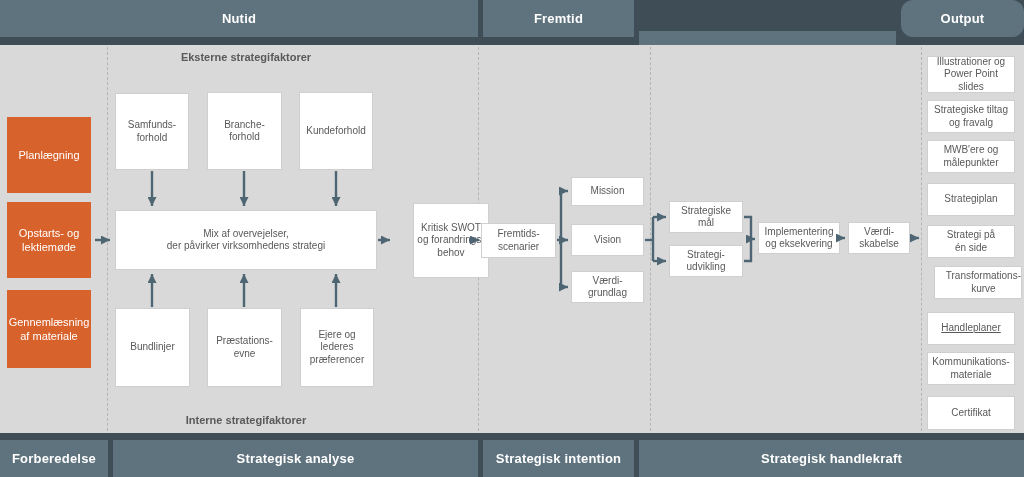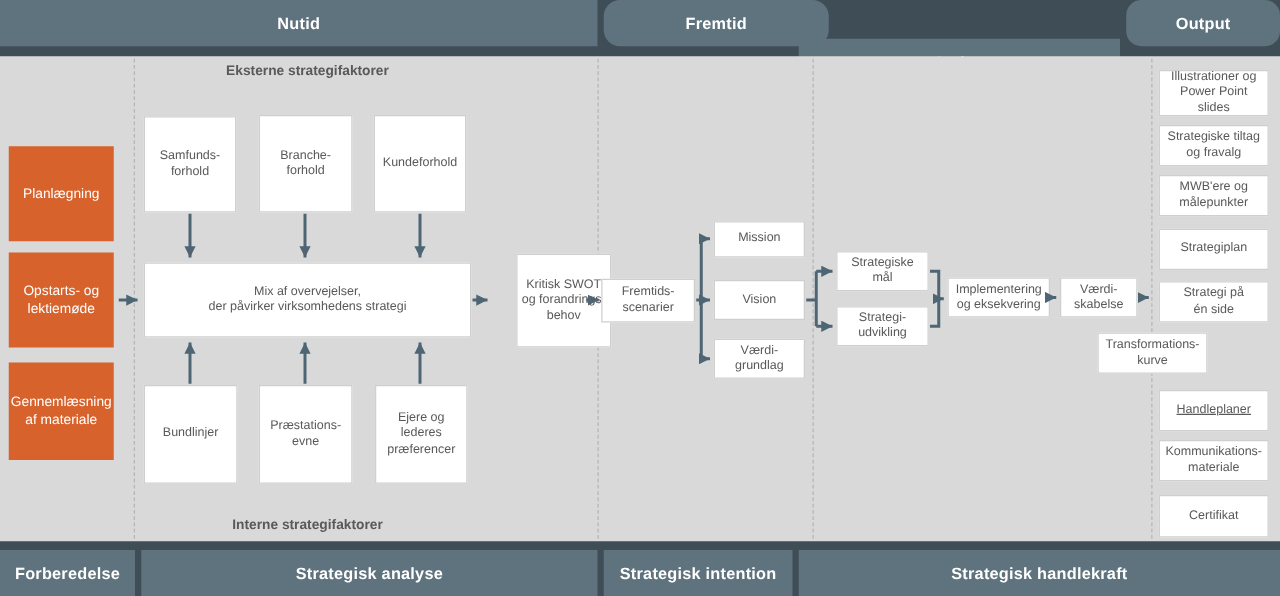--- a/index.html
+++ b/index.html
@@ -38,21 +38,21 @@
     text-align:center;width:262px;left:115px;
   }
   svg.connectors{position:absolute;left:0;top:45px;pointer-events:none;}
 </style>
 </head>
 <body>
 
 <div class="phase" style="left:0;top:0;width:478px;">
     <span>Nutid</span>
   </div>
-<div class="phase" style="left:483px;top:0;width:180px;border-radius:13px;">
+<div class="phase" style="left:483px;top:0;width:151px;">
     <span>Fremtid</span>
   </div>
 <div class="phase" style="left:639px;top:0;width:257px;margin-top:31px;">
     <span>Action</span>
   </div>
 <div class="phase" style="left:901px;top:0;width:123px;border-radius:12px;">
     <span>Output</span>
   </div>
 
 <div class="content"></div>
@@ -108,21 +108,21 @@
 <div class="wbox" style="left:927px;top:56px;width:88px;height:37px;"><span>Illustrationer og
 Power Point
 slides</span></div>
 <div class="wbox" style="left:927px;top:100px;width:88px;height:33px;"><span>Strategiske tiltag
 og fravalg</span></div>
 <div class="wbox" style="left:927px;top:140px;width:88px;height:33px;"><span>MWB'ere og
 målepunkter</span></div>
 <div class="wbox" style="left:927px;top:183px;width:88px;height:33px;justify-content:center;"><span>Strategiplan</span></div>
 <div class="wbox" style="left:927px;top:225px;width:88px;height:33px;"><span>Strategi på
 én side</span></div>
-<div class="wbox" style="left:878px;top:266px;width:88px;height:33px;"><span>Transformations-
+<div class="wbox" style="left:934px;top:266px;width:88px;height:33px;justify-content:flex-end;"><span>Transformations-
 kurve</span></div>
 <div class="wbox" style="left:927px;top:312px;width:88px;height:33px;text-decoration:underline;"><span>Handleplaner</span></div>
 <div class="wbox" style="left:927px;top:352px;width:88px;height:33px;"><span>Kommunikations-
 materiale</span></div>
 <div class="wbox" style="left:927px;top:396px;width:88px;height:34px;"><span>Certifikat</span></div>
 
 <svg class="connectors" width="1024" height="388" viewBox="0 0 1024 388">
   <defs>
     <marker id="ah" markerUnits="userSpaceOnUse" markerWidth="10" markerHeight="9" refX="9" refY="4.5" orient="auto">
       <path d="M0,0 L9,4.5 L0,9 Z" fill="#4e6574"></path>

